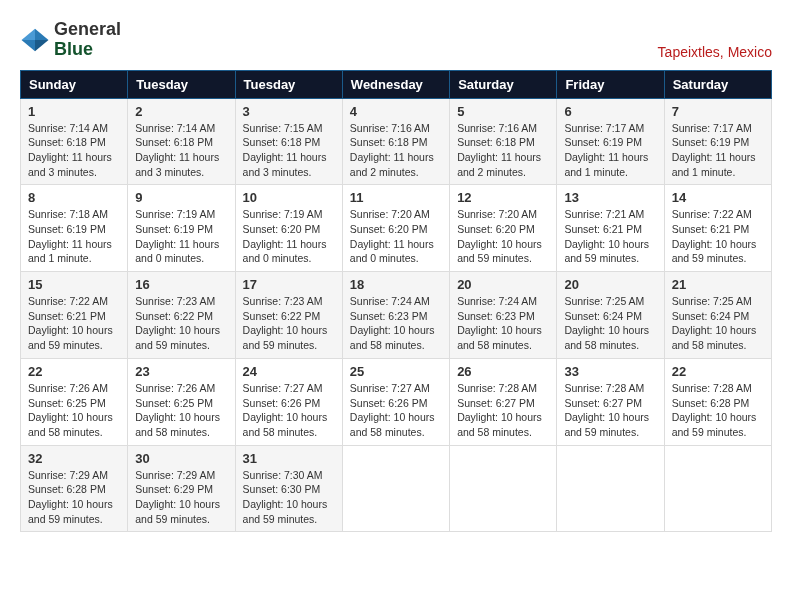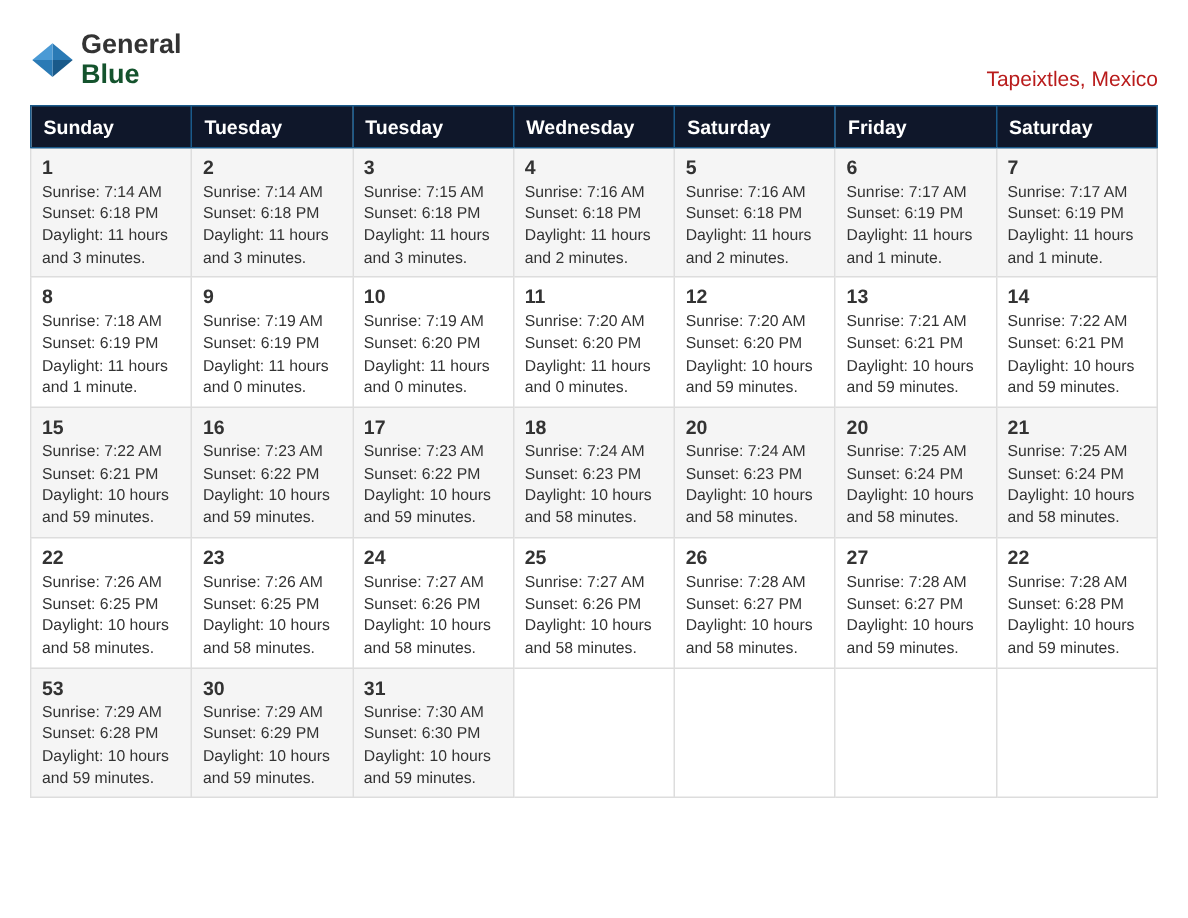--- a/index.html
+++ b/index.html
@@ -331,39 +331,39 @@
       </td>
         <td>
         <span class="day-num">26</span>
         <div class="day-info">
           Sunrise: 7:28 AM<br>
           Sunset: 6:27 PM<br>
           Daylight: 10 hours and 58 minutes.
         </div>
       </td>
         <td>
-        <span class="day-num">27</span>
+        <span class="day-num">33</span>
         <div class="day-info">
           Sunrise: 7:28 AM<br>
           Sunset: 6:27 PM<br>
           Daylight: 10 hours and 59 minutes.
         </div>
       </td>
         <td>
         <span class="day-num">22</span>
         <div class="day-info">
           Sunrise: 7:28 AM<br>
           Sunset: 6:28 PM<br>
           Daylight: 10 hours and 59 minutes.
         </div>
       </td>
       </tr>
       <tr>
         <td>
-        <span class="day-num">53</span>
+        <span class="day-num">32</span>
         <div class="day-info">
           Sunrise: 7:29 AM<br>
           Sunset: 6:28 PM<br>
           Daylight: 10 hours and 59 minutes.
         </div>
       </td>
         <td>
         <span class="day-num">30</span>
         <div class="day-info">
           Sunrise: 7:29 AM<br>

